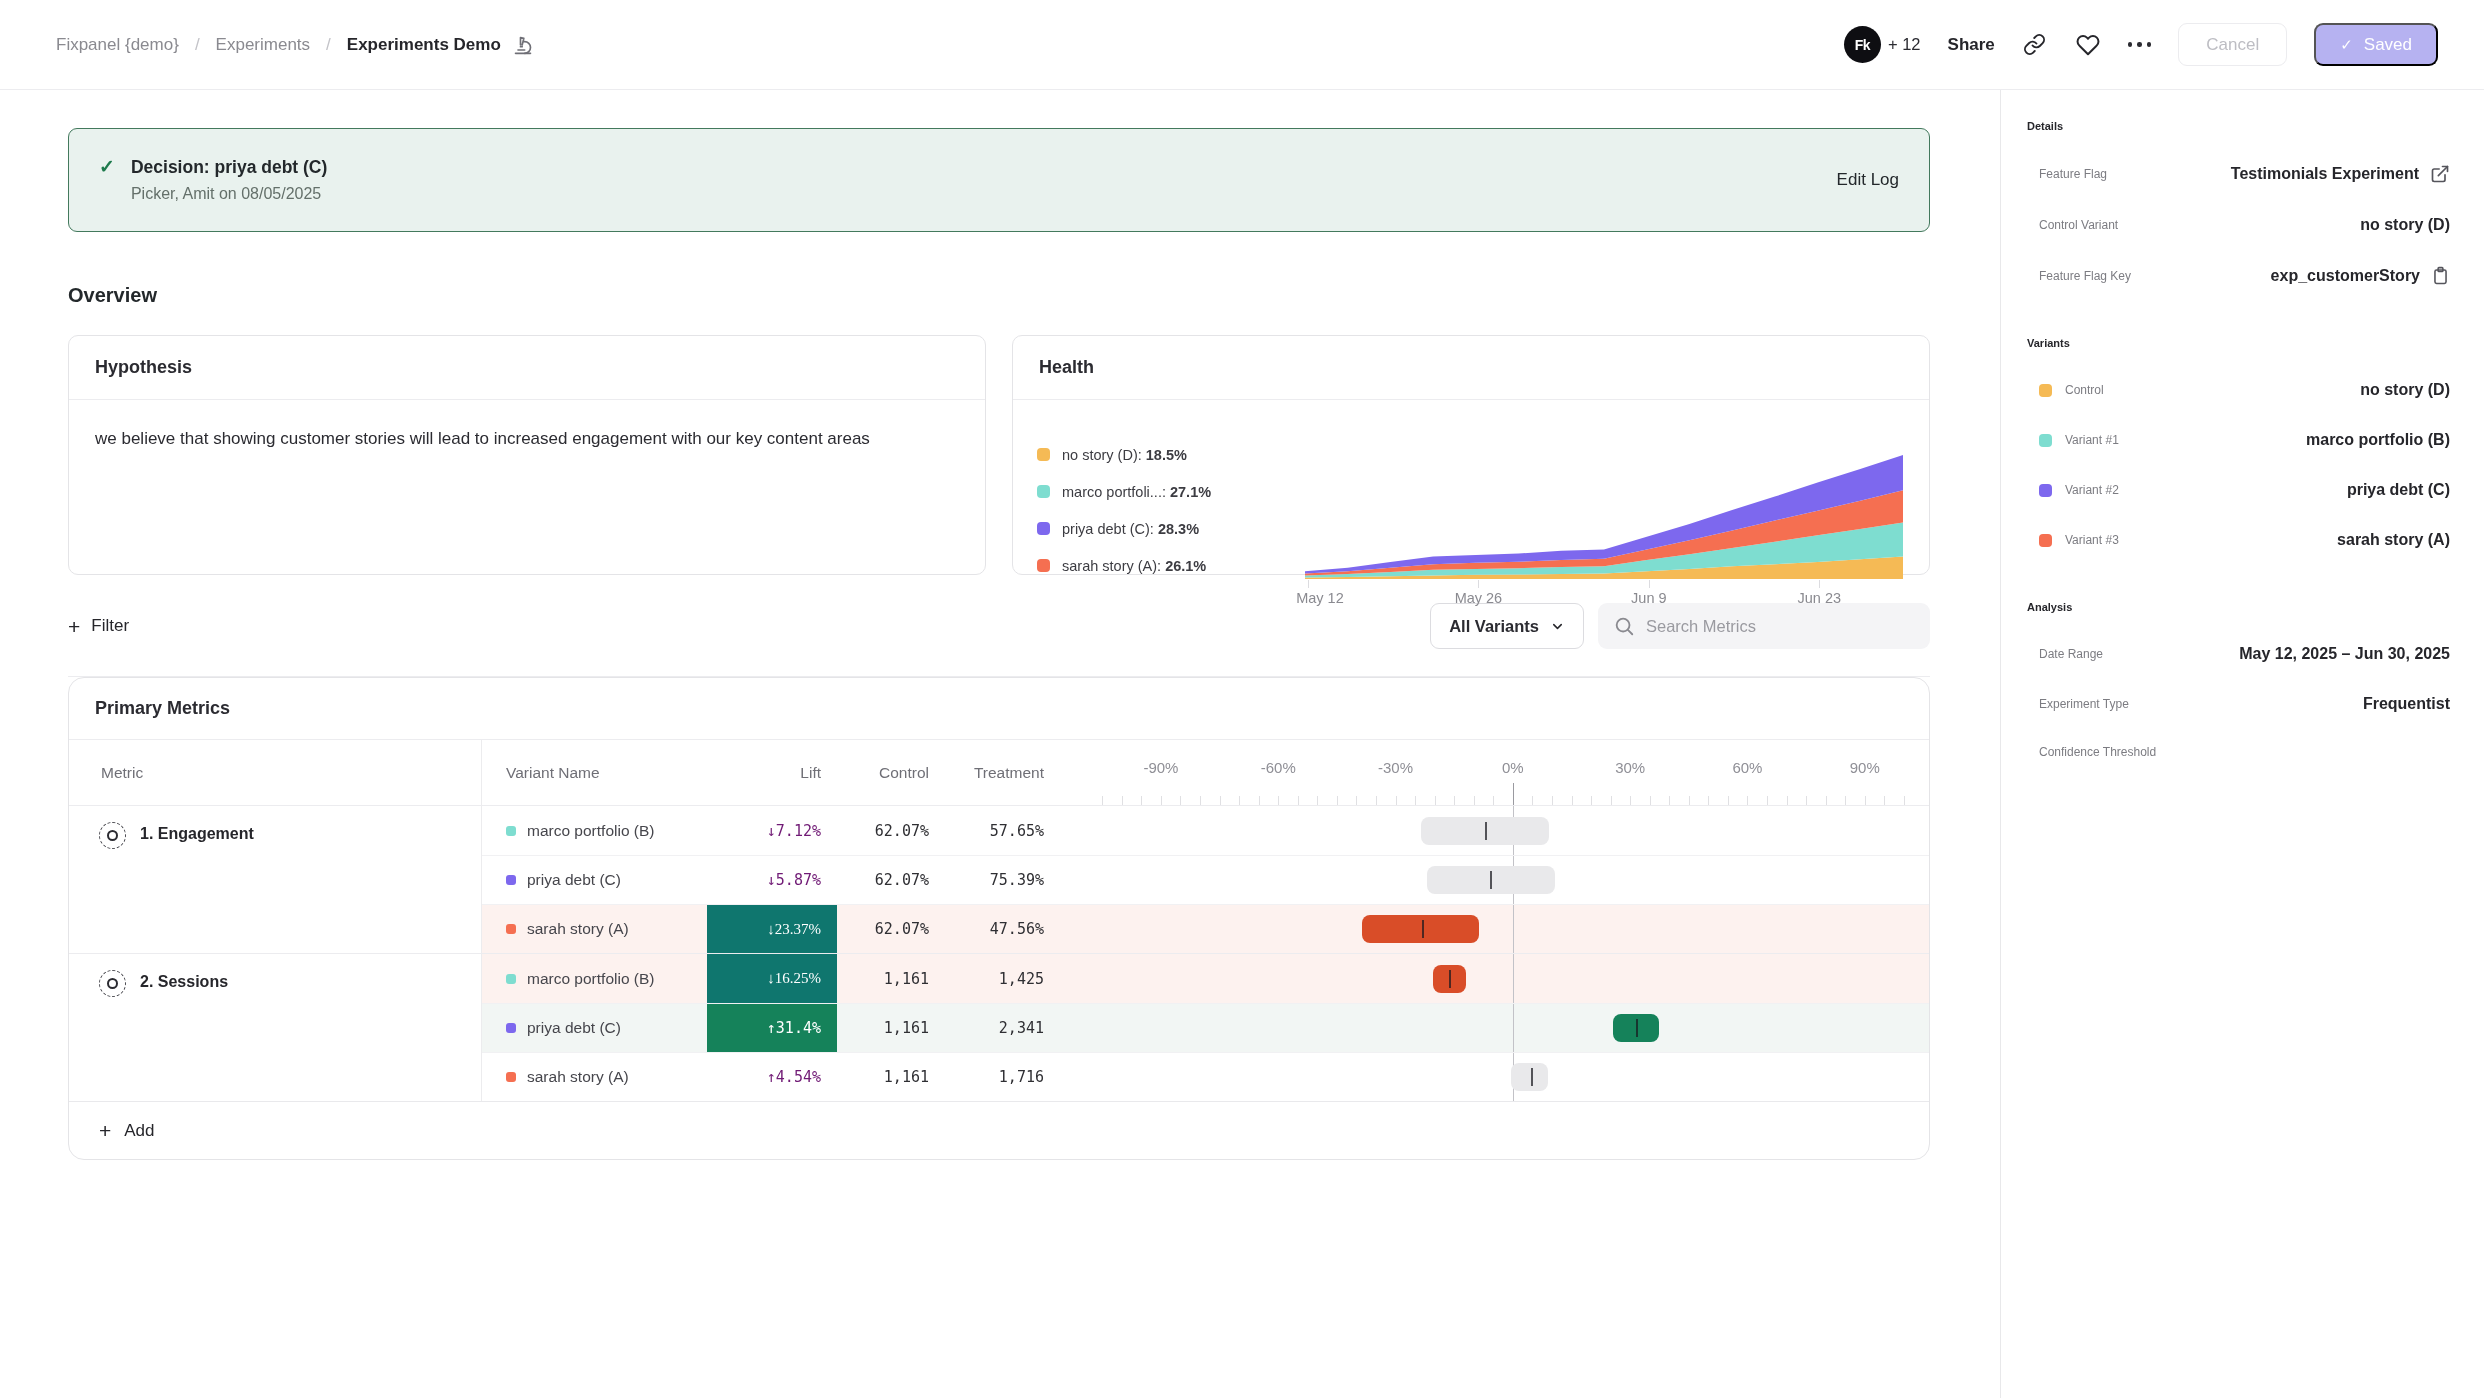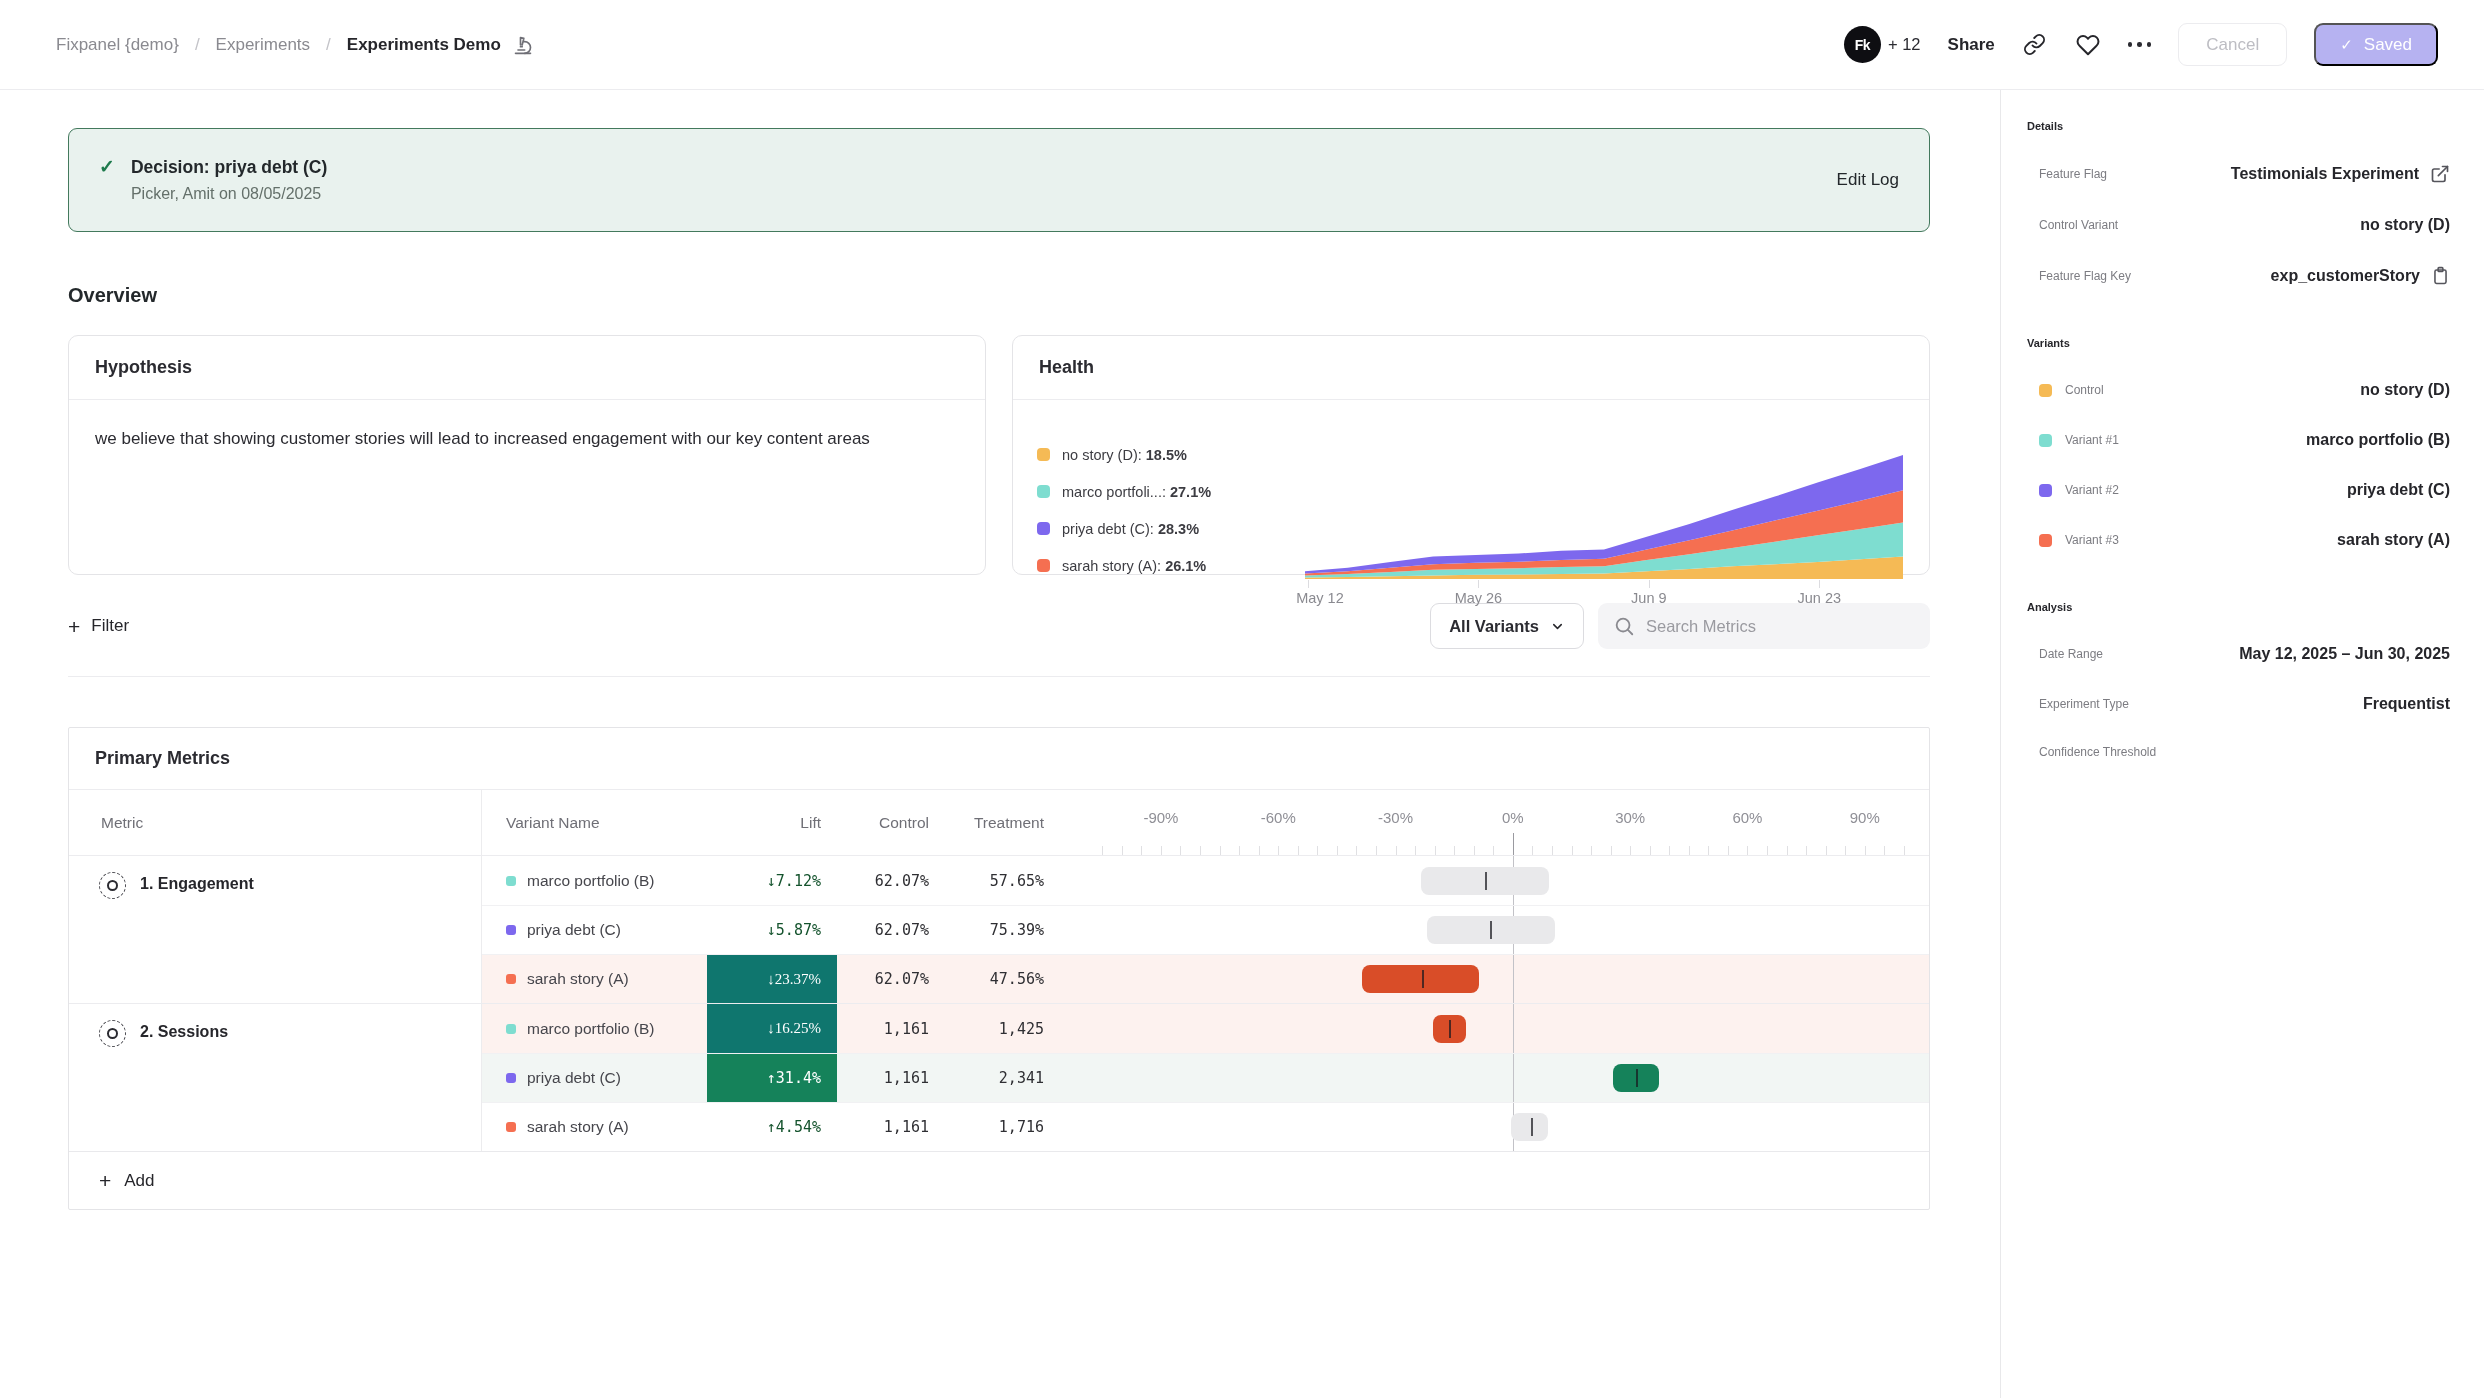--- a/index.html
+++ b/index.html
@@ -61,21 +61,21 @@
   .plus { font-size:21px; font-weight:400; color:#26262b; line-height:1; }
   .right-controls { margin-left:auto; display:flex; gap:14px; align-items:center; }
   .dd { height:46px; border:1px solid #dcdce0; border-radius:9px; padding:0 18px; display:flex; align-items:center; gap:11px; font-size:16.5px; font-weight:700; background:#fff; }
   .search { position:relative; }
   .search input { height:46px; width:332px; border:none; border-radius:9px; background:#f4f4f6; padding:0 16px 0 48px; font-size:16.5px; color:#2b2b31; outline:none; font-family:inherit; }
   .search input::placeholder { color:#9a9aa0; }
   .search .mag { position:absolute; left:15px; top:12px; }
   .divider { height:1px; background:#ececef; margin-top:27px; }
 
   
-  .metrics-card { margin-top:50px; border:1px solid #e4e4e7; border-radius:2px; overflow:hidden; background:#fff; }
+  .metrics-card { border:1px solid #e4e4e7; border-radius:16px; overflow:hidden; background:#fff; }
   .mc-head { height:62px; display:flex; align-items:center; padding:0 26px; border-bottom:1px solid #ececef; font-size:18px; font-weight:700; }
   .col-head { display:flex; height:66px; border-bottom:1px solid #ececef; color:#6f6f76; font-size:15.5px; }
   .mcol { width:413px; flex:0 0 413px; border-right:1px solid #ececee; display:flex; align-items:center; padding-left:32px; }
   .rgrid { flex:1; display:grid; grid-template-columns:225px 130px 110px 115px 1fr; align-items:center; height:100%; }
   .c-name { padding-left:24px; }
   .c-r { text-align:right; padding-right:16px; }
   .c-r2 { text-align:right; padding-right:18px; }
   .axis-cell { position:relative; height:100%; }
   .axis-label { position:absolute; top:19px; transform:translateX(-50%); font-size:15px; color:#8f8f96; }
   .rtick { position:absolute; bottom:0; width:1px; height:9px; background:#e0e0e3; }
@@ -88,21 +88,21 @@
   .target i { display:block; width:11px; height:11px; border:2.2px solid #2b2b31; border-radius:50%; }
   .g-label { font-size:16px; font-weight:700; padding-top:3px; color:#26262b; }
   .g-rows { flex:1; }
   .t-row { height:49px; display:grid; grid-template-columns:225px 130px 110px 115px 1fr; align-items:center; }
   .t-row + .t-row { border-top:1px solid #f1f1f3; }
   .t-row.bg-pink { background:#fdf2ef; }
   .t-row.bg-green { background:#f2f6f4; }
   .v-name { display:flex; align-items:center; gap:11px; padding-left:24px; font-size:15.5px; color:#46464c; }
   .v-dot { width:10px; height:10px; border-radius:3px; flex:0 0 10px; }
   .mono { font-family:"DejaVu Sans Mono", monospace; }
-  .lift { height:100%; display:flex; align-items:center; justify-content:flex-end; padding-right:16px; font-size:15px; color:#14532d; }
+  .lift { height:100%; display:flex; align-items:center; justify-content:flex-end; padding-right:16px; font-size:15px; color:#701a75; }
   .lift.chip-red { background:#0f766e; color:#fff;font-family:Liberation Serif, serif; }
   .lift.chip-green { background:#15825a; color:#fff; }
   .num { font-size:15px; color:#2f2f33; }
   .plot { position:relative; height:100%; }
   .zline { position:absolute; left:52%; top:0; bottom:0; width:1px; background:#c2c2c7; }
   .bar { position:absolute; top:50%; transform:translateY(-50%); height:28px; border-radius:8px; }
   .bar.gray { background:#e9e9eb; }
   .bar.red { background:#d94d28; }
   .bar.green { background:#15825a; }
   .btick { position:absolute; top:5px; bottom:5px; width:2px; background:rgba(25,25,30,0.72); }

